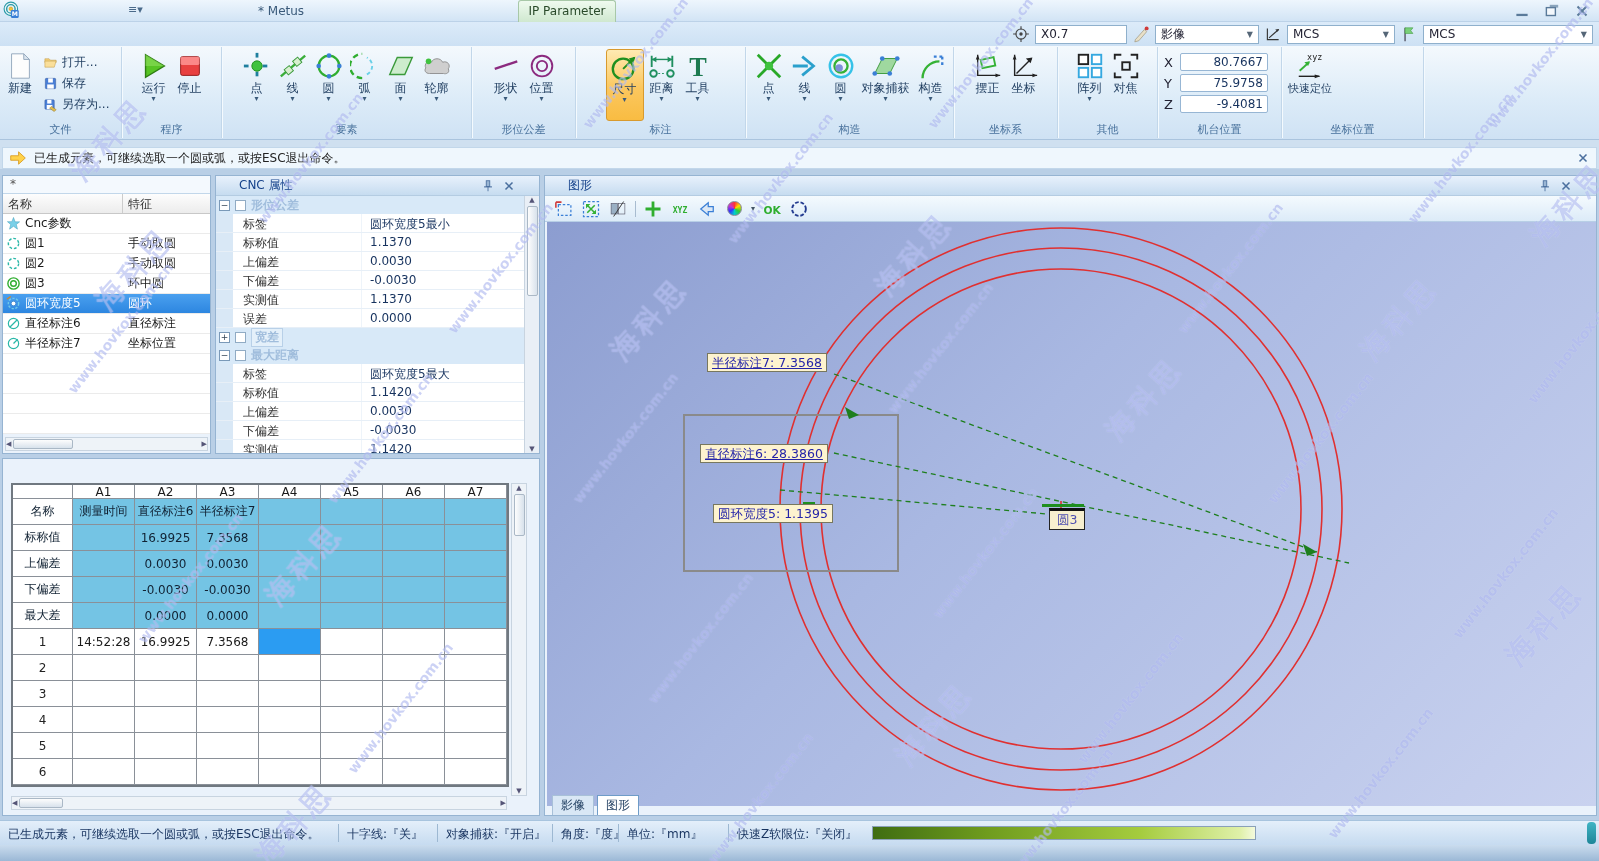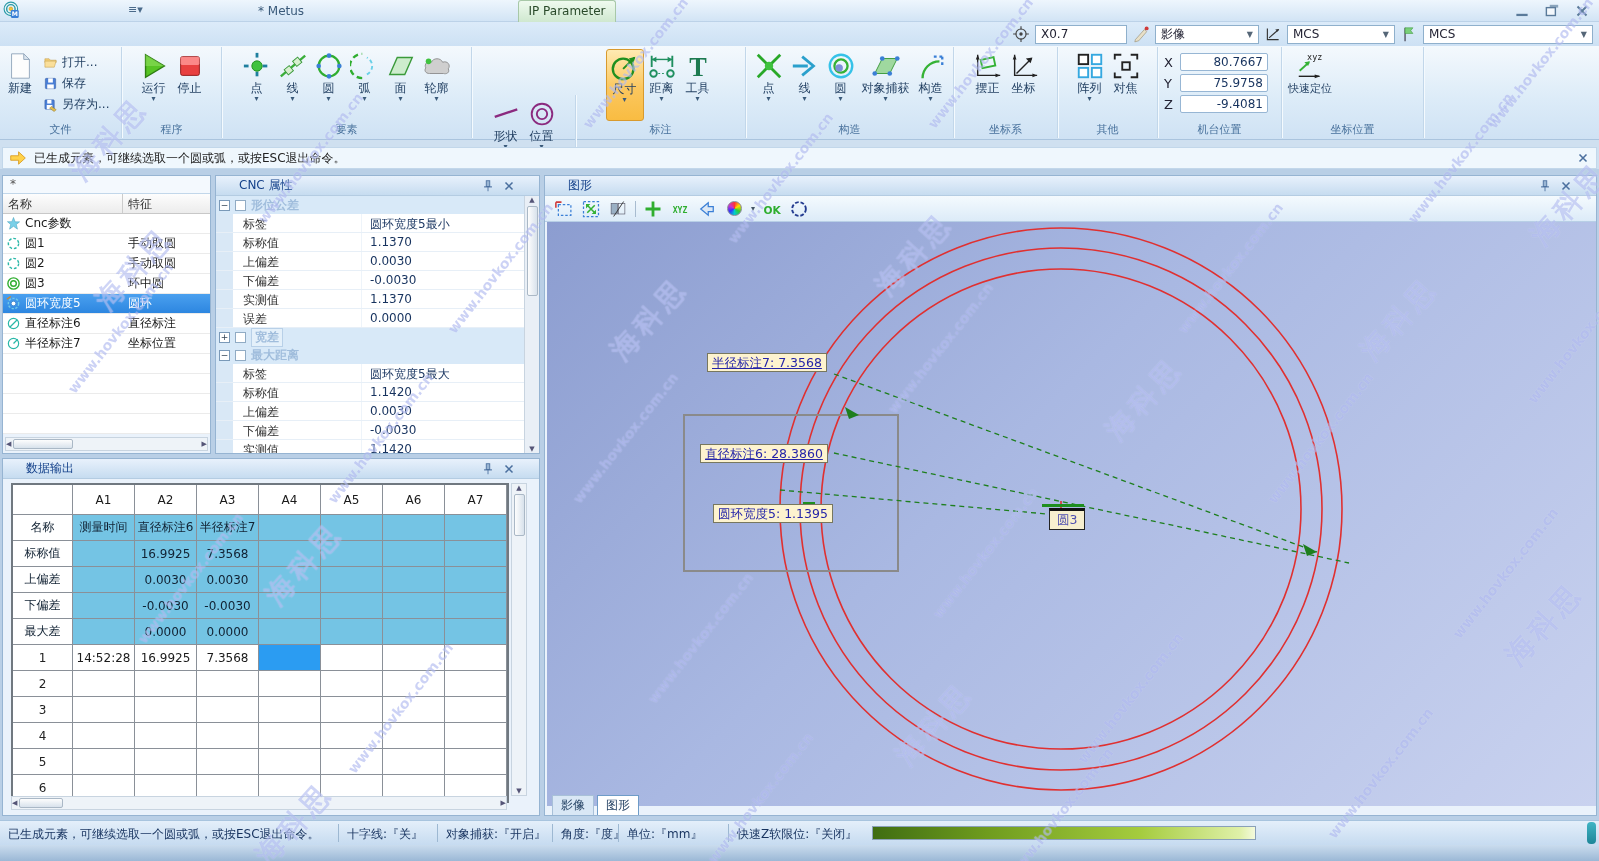--- a/index.html
+++ b/index.html
@@ -76,21 +76,21 @@
 .gut{width:17px;background:#d9e8f6;flex:none}
 .gk{width:128px;padding:2px 4px 0 10px;color:#333;white-space:nowrap}
 .gv{flex:1;padding:2px 4px 0 8px;color:#16325e;border-left:1px solid #eef4fa;white-space:nowrap}
 .vscroll{position:absolute;right:0;top:20px;bottom:0;width:15px;background:#e9eff6;border-left:1px solid #c8d4e0;display:flex;flex-direction:column;align-items:center;color:#557;font-size:7px}
 .vthumb{width:11px;background:linear-gradient(90deg,#fdfdfd,#d8e2ec);border:1px solid #aab8c6;border-radius:2px}
 
 .dtable{position:absolute;left:8px;top:24px;border:2px solid #707880;background:#fff}
 .drow{display:flex}
 .dcell{width:62px;border-right:1px solid #8a9098;border-bottom:1px solid #8a9098;display:flex;align-items:center;justify-content:center;white-space:nowrap;font-size:12px}
 .dcell.lab{width:60px;background:#fff;color:#222}
-.drow.hdr .dcell{height:30px;background:#fff}
+.drow.hdr .dcell{height:14px;background:#fff}
 .drow.param .dcell{height:26px;background:#74c4e4;color:#123}
 .drow.param .dcell.lab{background:#fff}
 .drow.data .dcell{height:26px;background:#fff}
 .dcell.selcell{background:#2b9cf2 !important}
 .dvscroll{position:absolute;left:508px;top:24px;width:16px;height:313px;background:#eef3f8;border:1px solid #c8d4e0;display:flex;flex-direction:column;align-items:center;color:#557;font-size:7px}
 .dhscroll{position:absolute;left:8px;bottom:5px;width:496px;height:14px;background:#eef3f8;border:1px solid #c8d4e0;display:flex;align-items:center;color:#557;font-size:7px}
 
 .gtoolbar{position:absolute;left:0;top:20px;right:0;height:26px;background:linear-gradient(#f4fafe,#dcebf8);border-bottom:1px solid #b8cfe6;display:flex;align-items:center;gap:7px;padding:0 9px}
 .gtool{width:20px;height:20px;display:inline-flex;align-items:center;justify-content:center}
 .gsep{width:1px;height:16px;background:#a8bcd0}
@@ -336,21 +336,21 @@
                 <path d="M8 24c-4 0-6-3-4-6-2-4 2-8 6-6 2-5 10-5 12 0 5-2 9 3 6 7 2 4-2 6-5 5z" fill="#cfcfcf" stroke="#8f8f8f"></path>
                 <circle cx="7" cy="11" r="3" fill="#3fc23f"></circle>
               </svg>
             </span>
             <span class="lbl">轮廓</span>
             <span class="dd">▾</span>
           </div>
         </div>
         <div class="gname">要素</div>
       </div>
-      <div class="rgroup" style="width: 104px; margin-top: 48px;">
+      <div class="rgroup" style="width: 104px;">
         <div class="ritems">
           <div class="rbtn">
             <span class="ricon32">
               <svg width="100%" height="100%" viewBox="0 0 32 32">
                 <line x1="4" y1="19" x2="28" y2="11" stroke="#8b2a7f" stroke-width="2.5"></line>
               </svg>
             </span>
             <span class="lbl">形状</span>
             <span class="dd">▾</span>
           </div>
@@ -761,37 +761,20 @@
       </div>
     </div>
   <div class="vscroll">
       <span>▲</span>
       <span class="vthumb" style="height:90px;margin-top:2px"></span>
       <span style="margin-top:auto">▼</span>
     </div>
 </div>
 
 <div class="panel" style="left:2px;top:458px;width:538px;height:358px">
-  <div class="phead">
-      <span>数据输出</span>
-    <span class="sp">
-        <span class="sicon">
-          <svg width="100%" height="100%" viewBox="0 0 32 32">
-            <rect x="12" y="4" width="8" height="13" fill="#9ab6d4" stroke="#4a6f9e" stroke-width="2"></rect>
-            <line x1="7" y1="18" x2="25" y2="18" stroke="#4a6f9e" stroke-width="2.5"></line>
-            <line x1="16" y1="18" x2="16" y2="28" stroke="#4a6f9e" stroke-width="2"></line>
-          </svg>
-        </span>
-        <span class="sicon">
-          <svg width="100%" height="100%" viewBox="0 0 32 32">
-            <path d="M8 8L24 24M24 8L8 24" stroke="#4a6f9e" stroke-width="3.5"></path>
-          </svg>
-        </span>
-      </span>
-  </div>
   <div class="dtable" id="dtable">
       <div class="drow hdr">
         <span class="dcell lab"></span>
         <span class="dcell">A1</span>
         <span class="dcell">A2</span>
         <span class="dcell">A3</span>
         <span class="dcell">A4</span>
         <span class="dcell">A5</span>
         <span class="dcell">A6</span>
         <span class="dcell">A7</span>

